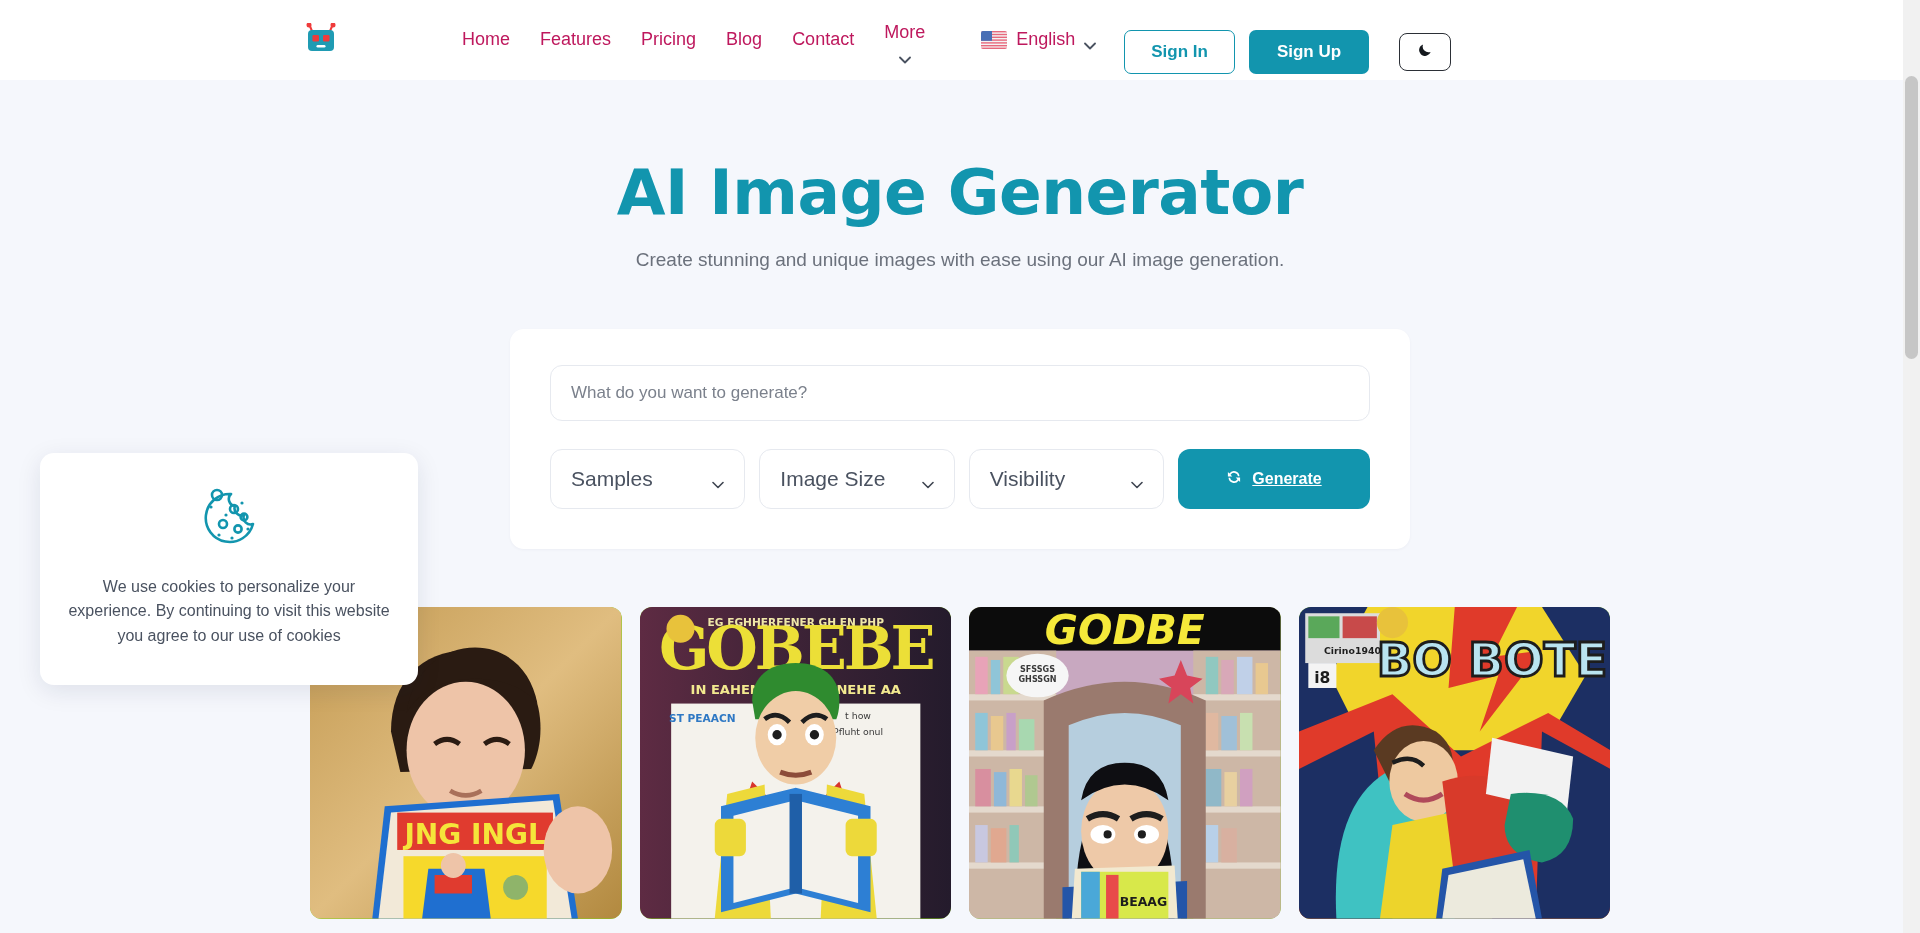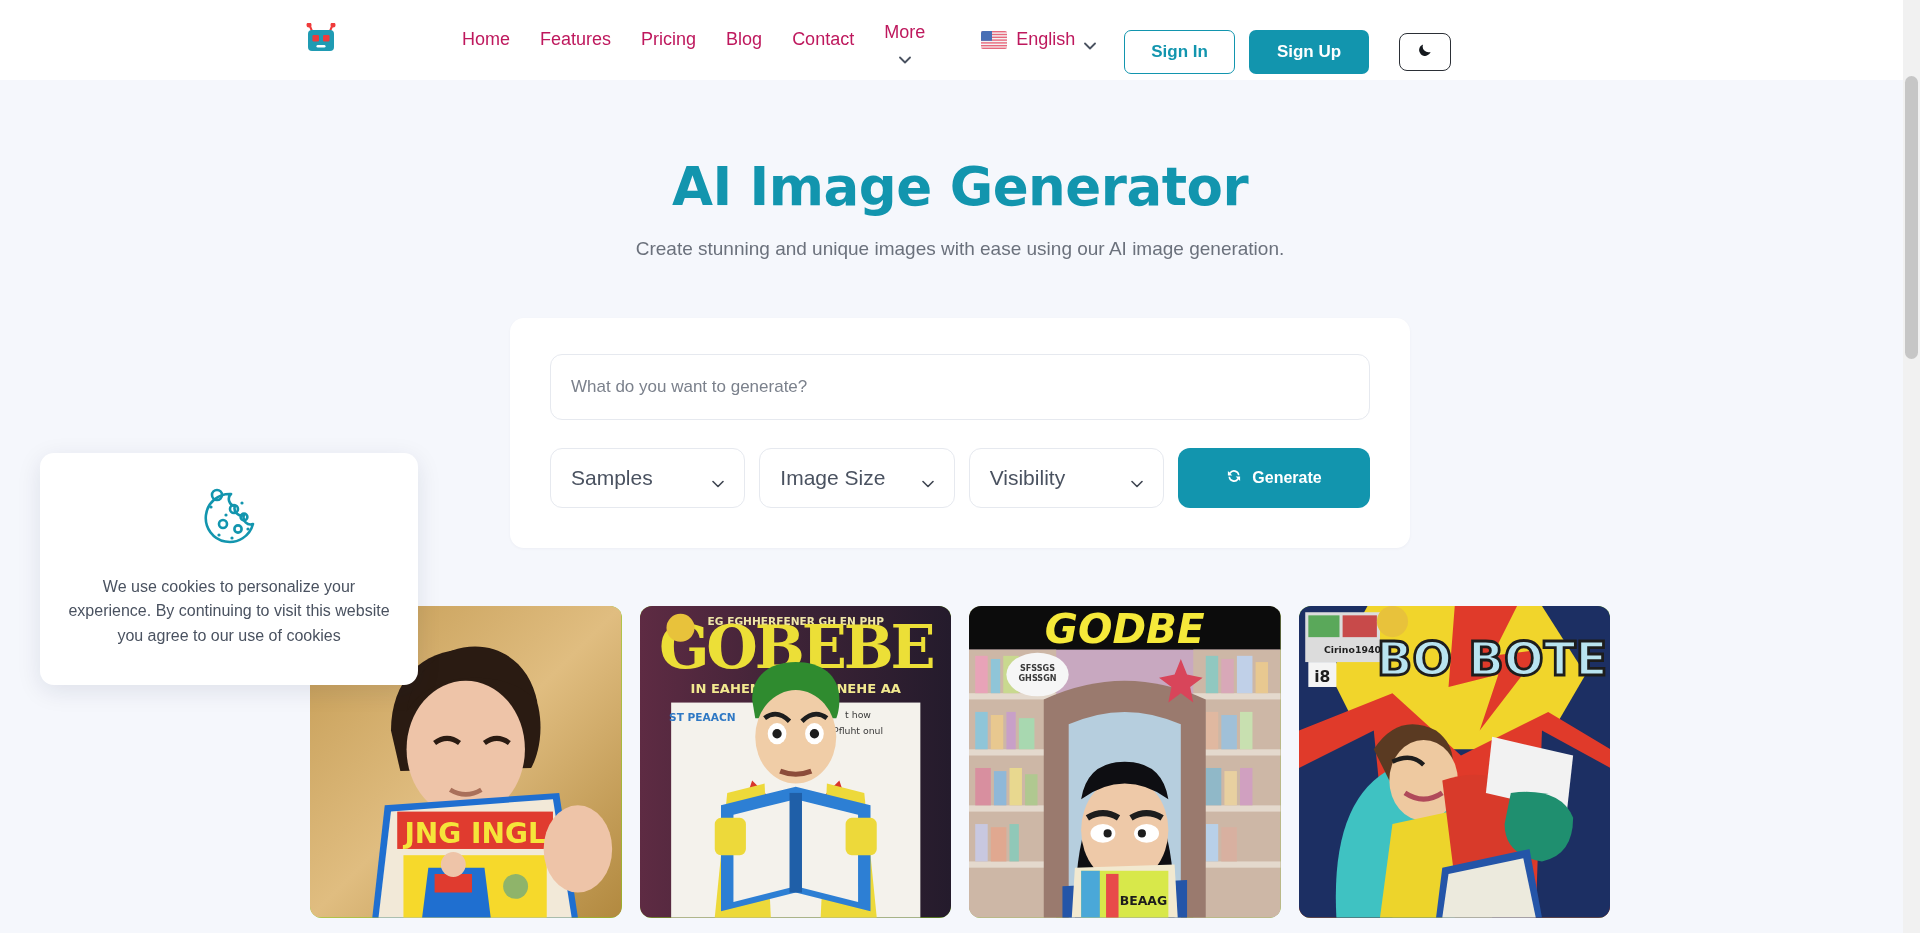--- a/index.html
+++ b/index.html
@@ -150,21 +150,21 @@
     margin-left: 16px;
   }
 
   
   .hero {
     text-align: center;
     padding-top: 78px;
   }
 
   .hero-title {
-    font-size: 53px;
+    font-size: 63px;
     font-weight: bold;
     color: #1295ae;
     letter-spacing: -0.5px;
     line-height: 1.1;
     font-family: "DejaVu Sans", sans-serif;
   }
 
   .hero-sub {
     margin-top: 22px;
     font-size: 19px;
@@ -177,21 +177,21 @@
     width: 900px;
     margin: 58px auto 0;
     background: #ffffff;
     border-radius: 14px;
     padding: 36px 40px 40px;
     box-shadow: 0 1px 3px rgba(20, 30, 70, 0.04);
   }
 
   .prompt-input {
     width: 100%;
-    height: 66px;
+    height: 56px;
     border: 1px solid #e6e9ef;
     border-radius: 12px;
     padding: 0 20px;
     font-size: 17px;
     color: #5d636e;
     outline: none;
     background: #fff;
     font-family: "Liberation Sans", sans-serif;
   }
 
@@ -231,20 +231,21 @@
     border-radius: 12px;
     color: #fff;
     font-size: 16px;
     font-weight: bold;
     display: flex;
     align-items: center;
     justify-content: center;
     gap: 10px;
     cursor: pointer;
     font-family: "Liberation Sans", sans-serif;
+    text-decoration: underline;
   }
 
   
   .gallery {
     width: 1300px;
     margin: 58px auto 0;
     display: grid;
     grid-template-columns: repeat(4, 1fr);
     gap: 18px;
   }

